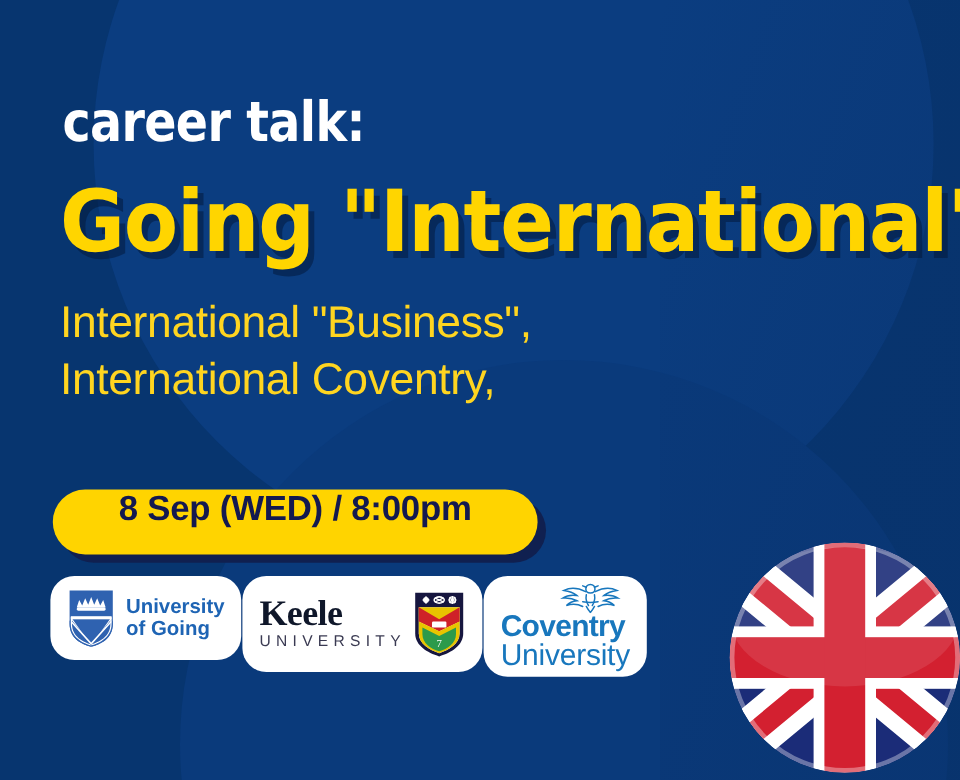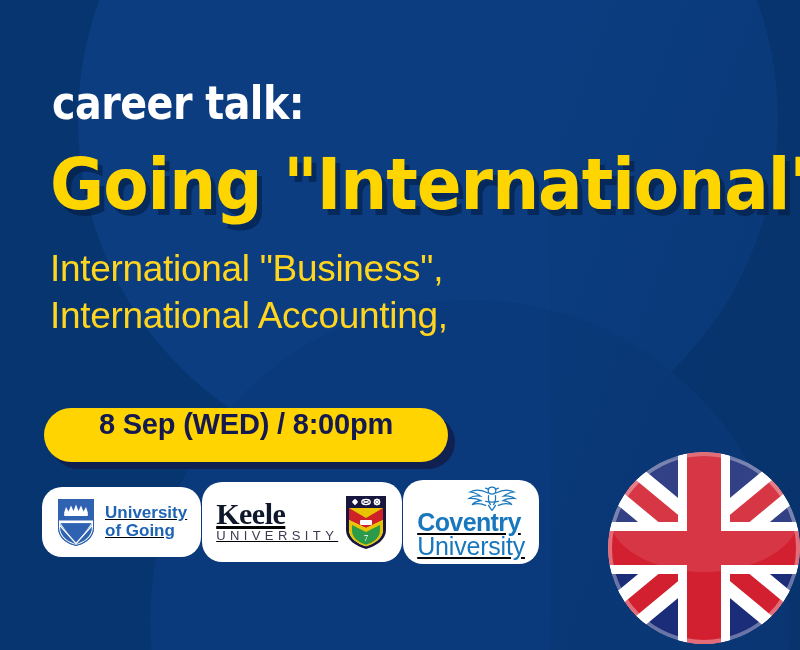--- a/index.html
+++ b/index.html
@@ -131,23 +131,21 @@
     font-family: "Liberation Sans", sans-serif;
     white-space: nowrap;
   }
 
   
   .logo-row {
     position: absolute;
     left: 46px;
     top: 484px;
     display: flex;
-    align-items: center;
     gap: 9px;
-    text-decoration: underline;
   }
   .logo-card {
     background: #ffffff;
     border-radius: 16px;
     display: flex;
     align-items: center;
     box-sizing: border-box;
     padding: 7px 10px;
     box-shadow: 0 0 0 4px #ffffff;
   }
@@ -231,21 +229,21 @@
   <div class="bg-circle-large"></div>
   <div class="bg-circle-mid"></div>
   <div class="bg-band-right"></div>
 
   <div class="kicker">career talk:</div>
 
   <div class="headline">Going "International"</div>
 
   <div class="subtitle">
     <div>International "Business",</div>
-    <div>International Accounting,</div>
+    <div>International Coventry,</div>
   </div>
 
   <div class="pill-wrap">
     <div class="pill-shadow"></div>
     <div class="pill">
       <span class="pill-text">8 Sep (WED) / 8:00pm</span>
     </div>
   </div>
 
   <div class="logo-row">

